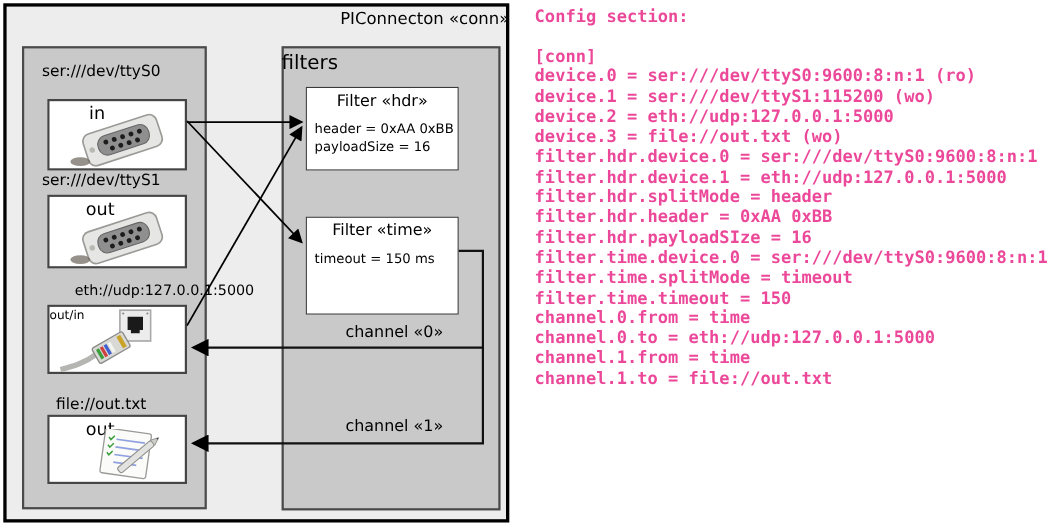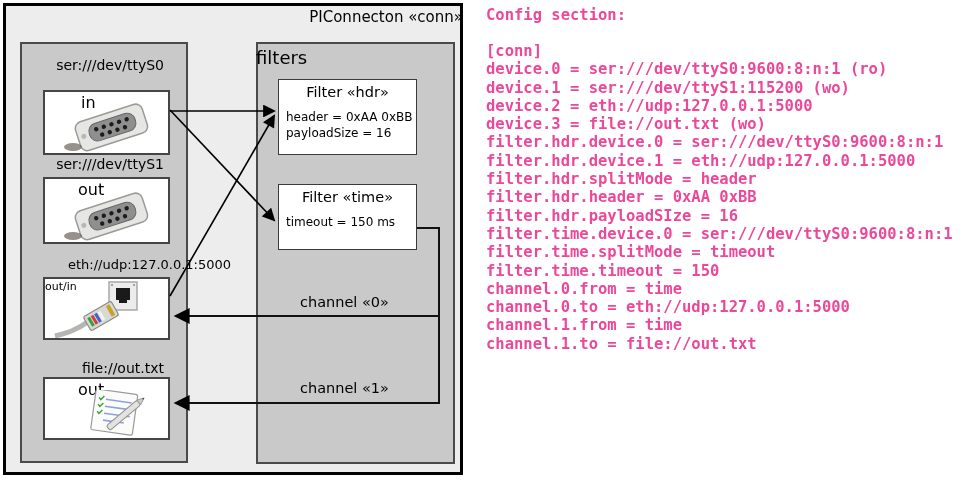--- a/index.html
+++ b/index.html
@@ -9,32 +9,32 @@
   
   .outer{left:3px;top:3px;width:460px;height:472px;border:3px solid #000;
          background:#ededed;box-sizing:border-box;}
   .diag-title{left:3px;top:8px;width:460px;text-align:right;font-size:15px;}
   
   .panel{background:#c9c9c9;border:2px solid #4a4a4a;box-sizing:border-box;}
   .devices-panel{left:20px;top:42px;width:168px;height:421px;}
   .filters-panel{left:256px;top:42px;width:199px;height:422px;}
   .filters-title{left:256px;top:47px;width:219px;text-align:left;font-size:18px;}
   
-  .dev-label{left:20px;width:144px;text-align:right;font-size:14px;}
+  .dev-label{left:20px;width:144px;text-align:center;font-size:14px;}
   .dev-label.small{font-size:13px;margin-left:48px;}
   .dev-box{left:43px;width:127px;background:#fff;border:2px solid #454545;
            box-sizing:border-box;}
   .port{position:absolute;top:1px;font-size:16px;}
   
   .filter-box{left:278px;width:139px;background:#fff;border:1.5px solid #3a3a3a;
               box-sizing:border-box;}
   .filter-title{position:absolute;top:4px;left:0;width:100%;text-align:center;font-size:14.5px;}
   .filter-attr{position:absolute;left:7px;font-size:12px;white-space:nowrap;}
   
-  .chan-label{left:300px;width:117px;text-align:left;font-size:14.5px;}
+  .chan-label{left:300px;width:117px;text-align:center;font-size:14.5px;}
   
   #overlay{left:0;top:0;width:964px;height:484px;pointer-events:none;z-index:5;}
   
   .cfg{font-family:"DejaVu Sans Mono",monospace;font-weight:600;color:#ec4899;}
   .cfg-heading{left:486px;top:6px;font-size:15.5px;}
   .cfg-body{left:486px;top:42px;margin:0;font-size:15.5px;line-height:18.3px;white-space:pre;}
   svg{display:block;}
 </style>
 </head>
 <body>
@@ -136,21 +136,21 @@
 
   <div class="abs panel filters-panel"></div>
   <div class="abs filters-title">filters</div>
 
   <div class="abs filter-box" style="top:79px;height:76px">
     <div class="filter-title">Filter «hdr»</div>
     <div class="filter-attr" style="top:30px">header = 0xAA 0xBB</div>
     <div class="filter-attr" style="top:46px">payloadSize = 16</div>
   </div>
 
-  <div class="abs filter-box" style="top:184px;height:66px">
+  <div class="abs filter-box" style="top:197px;height:89px">
     <div class="filter-title">Filter «time»</div>
     <div class="filter-attr" style="top:30px">timeout = 150 ms</div>
   </div>
 
   <div class="abs chan-label" style="top:294px">channel «0»</div>
   <div class="abs chan-label" style="top:380px">channel «1»</div>
 
   <svg id="overlay" class="abs" width="964" height="484" viewBox="0 0 964 484">
     <defs>
       <marker id="arr" viewBox="0 0 10 10" refX="8.5" refY="5" markerWidth="9" markerHeight="8" orient="auto">

